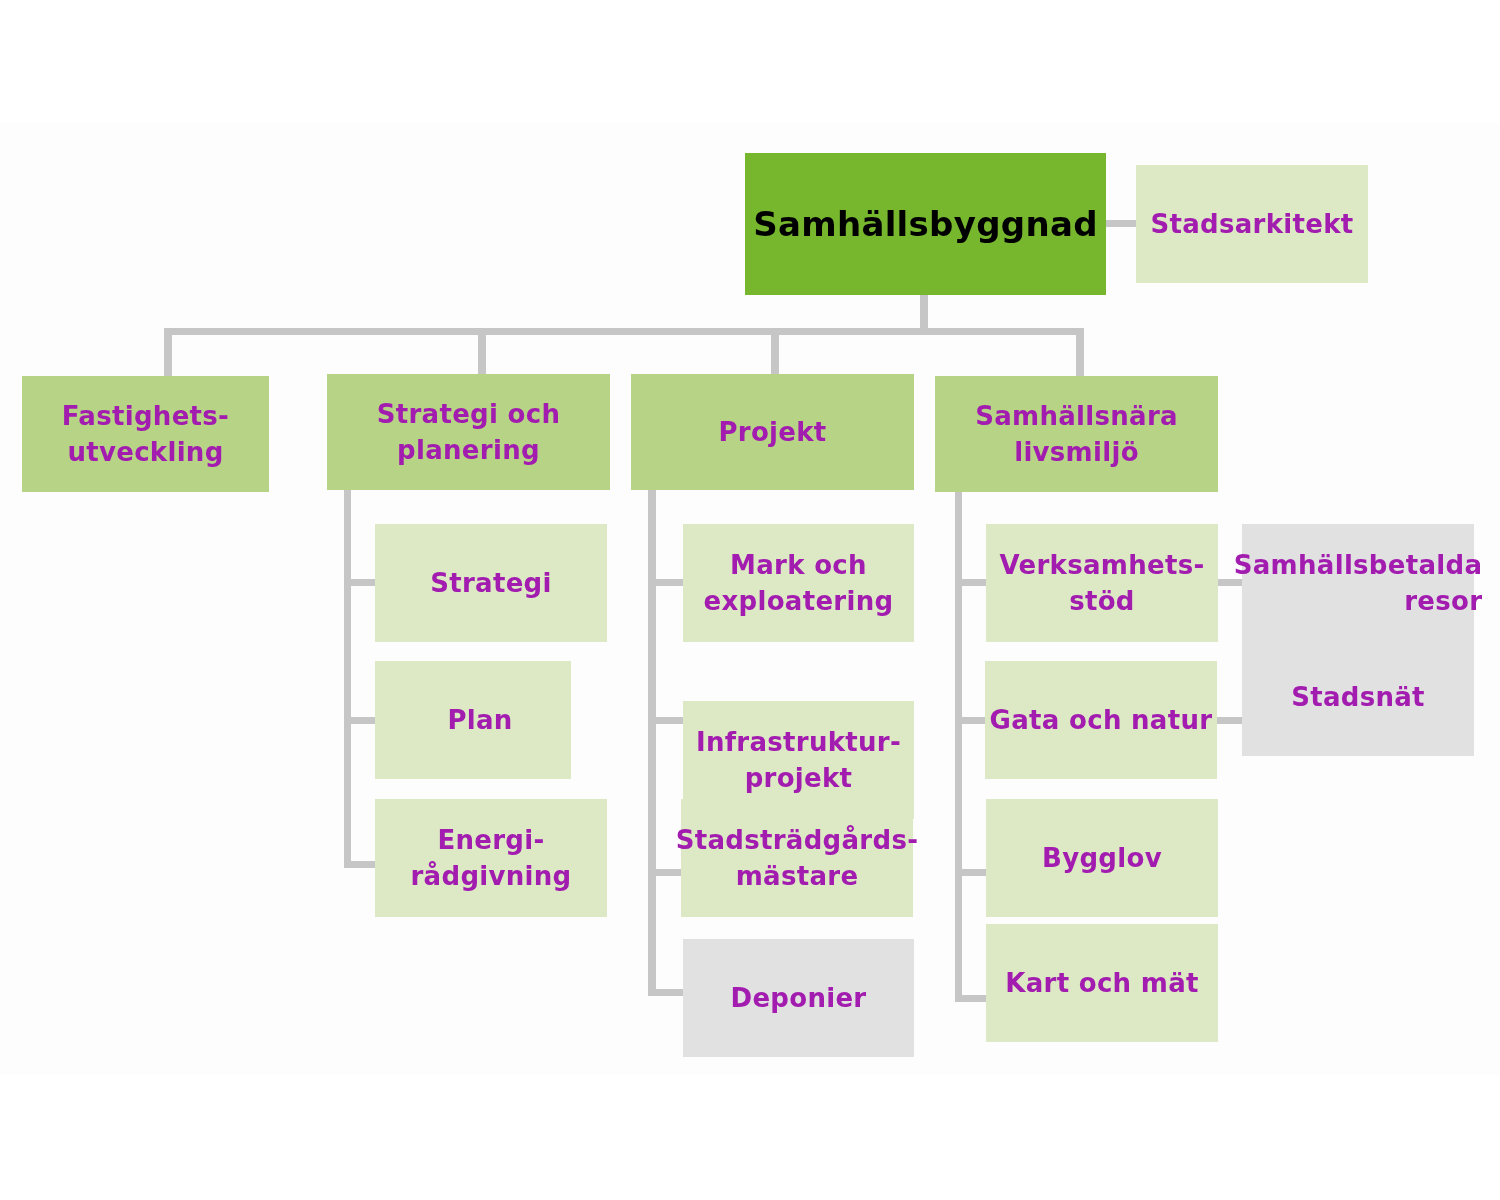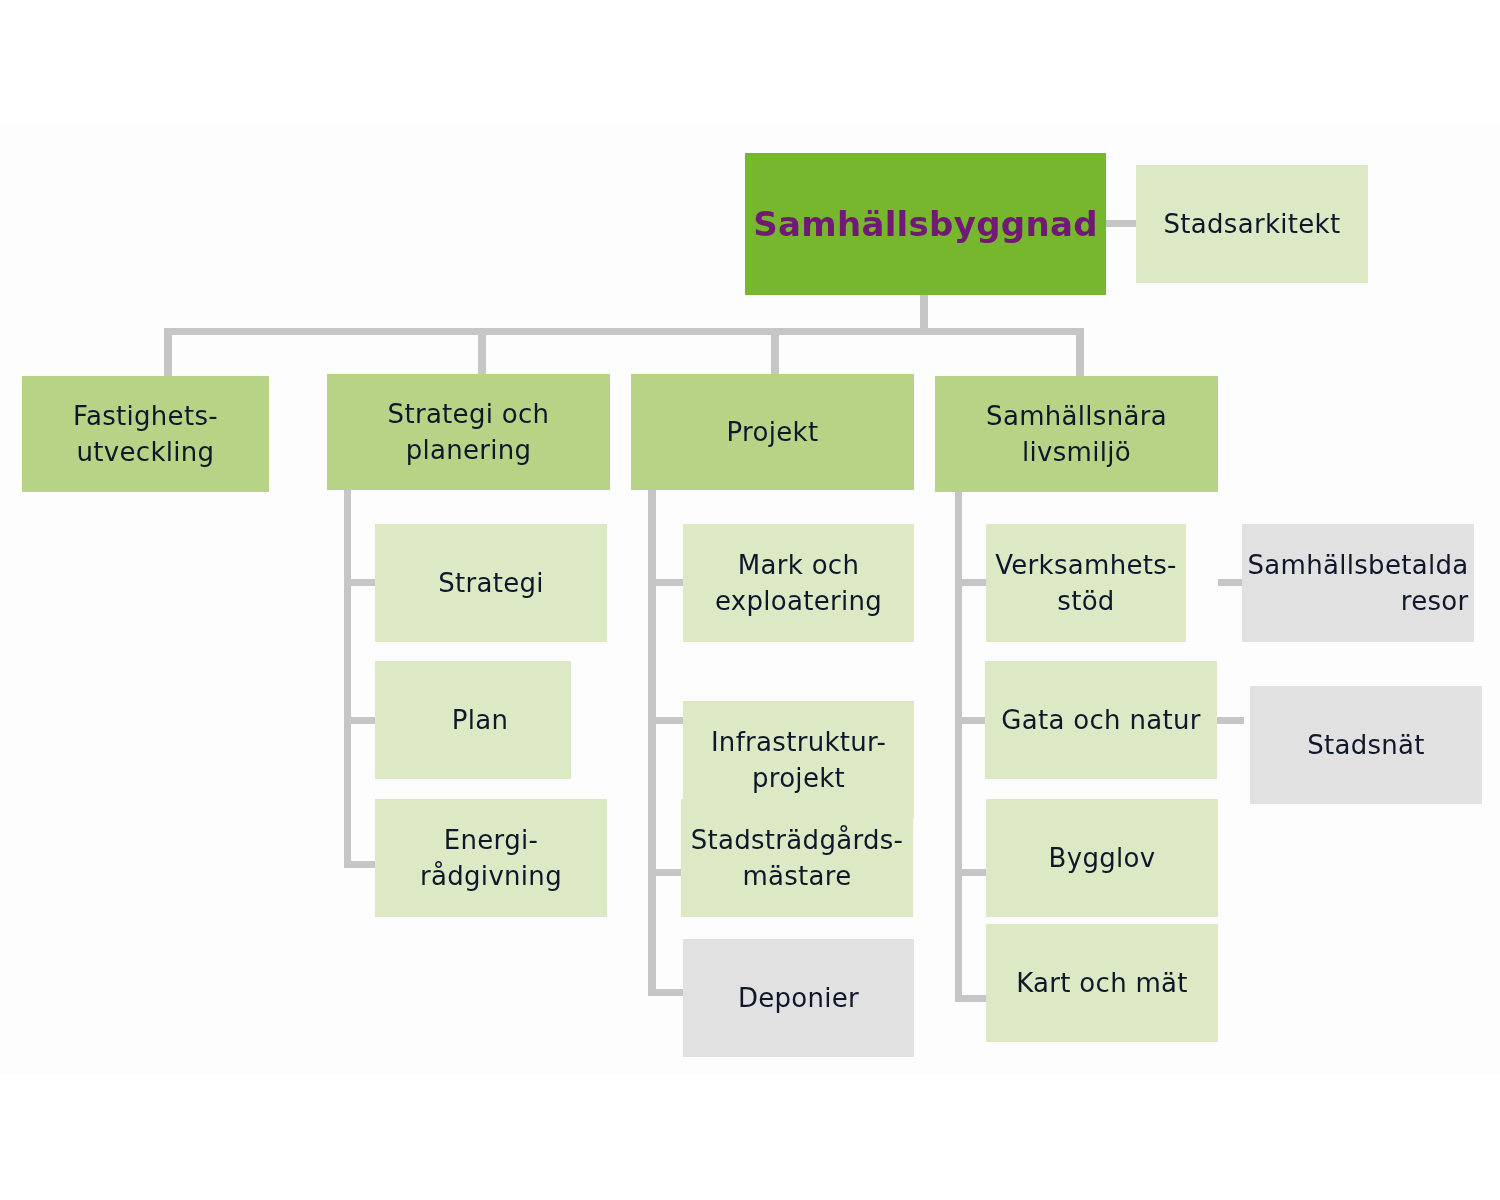--- a/index.html
+++ b/index.html
@@ -8,25 +8,25 @@
       position: relative; overflow: hidden;
       font-family: "DejaVu Sans", sans-serif;
     }
     .canvas-bg {
       position: absolute; left: 0; top: 123px; width: 1500px; height: 952px;
       background: #fdfdfd;
     }
     .box {
       position: absolute; box-sizing: border-box;
       display: flex; align-items: center; justify-content: center;
-      text-align: center; color: #0f172a;
-      font-size: 26px; line-height: 36px; font-weight: 400;
+      text-align: center; color: #a21caf;
+      font-size: 26px; line-height: 36px; font-weight: 700;
       letter-spacing: 0.3px; white-space: pre-line;
     }
-    .root { background: #76b72e; color: #701a75; font-size: 34px; font-weight: 600; }
+    .root { background: #76b72e; color: #000000; font-size: 34px; font-weight: 600; }
     .lvl1 { background: #b7d486; }
     .lvl2 { background: #dde9c5; }
     .ext  { background: #e1e1e1; text-align: right; }
     .line { position: absolute; background: #c6c6c6; }
   </style>
 </head>
 <body>
 
 <div class="canvas-bg"></div>
 
@@ -102,33 +102,33 @@
 projekt</span>
 </div>
 <div class="box lvl2" style="left:681px; top:799px; width:232px; height:118px;">
   <span>Stadsträdgårds-
 mästare</span>
 </div>
 <div class="box ext" style="left:683px; top:939px; width:231px; height:118px;">
   <span>Deponier</span>
 </div>
 
-<div class="box lvl2" style="left:986px; top:524px; width:200px; height:118px;">
+<div class="box lvl2" style="left:986px; top:524px; width:232px; height:118px;">
   <span>Verksamhets-
 stöd</span>
 </div>
 <div class="box lvl2" style="left:985px; top:661px; width:232px; height:118px;">
   <span>Gata och natur</span>
 </div>
 <div class="box lvl2" style="left:986px; top:799px; width:232px; height:118px;">
   <span>Bygglov</span>
 </div>
 <div class="box lvl2" style="left:986px; top:924px; width:232px; height:118px;">
   <span>Kart och mät</span>
 </div>
 
 <div class="box ext" style="left:1242px; top:524px; width:232px; height:118px;">
   <span>Samhällsbetalda
 resor</span>
 </div>
-<div class="box ext" style="left:1242px; top:686px; width:232px; height:118px;margin-left:8px;">
+<div class="box ext" style="left:1242px; top:638px; width:232px; height:118px;">
   <span>Stadsnät</span>
 </div>
 
 </body></html>

